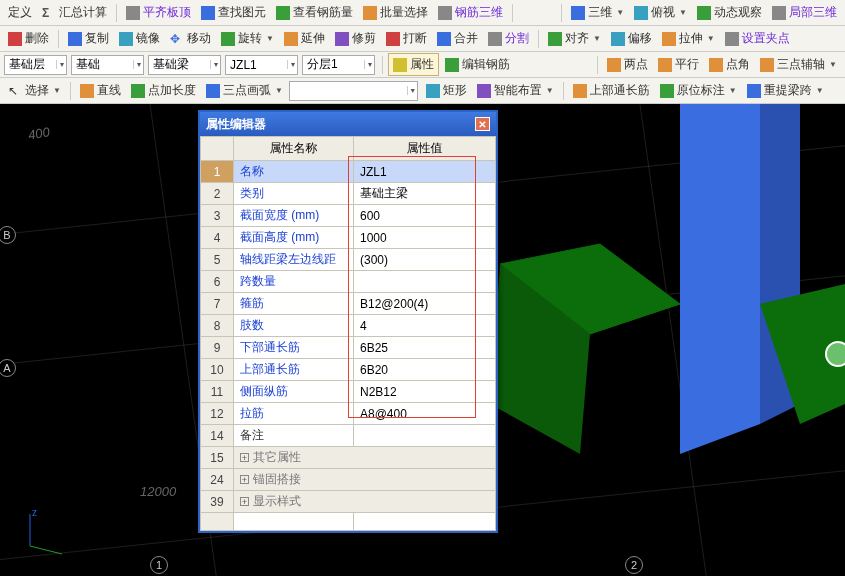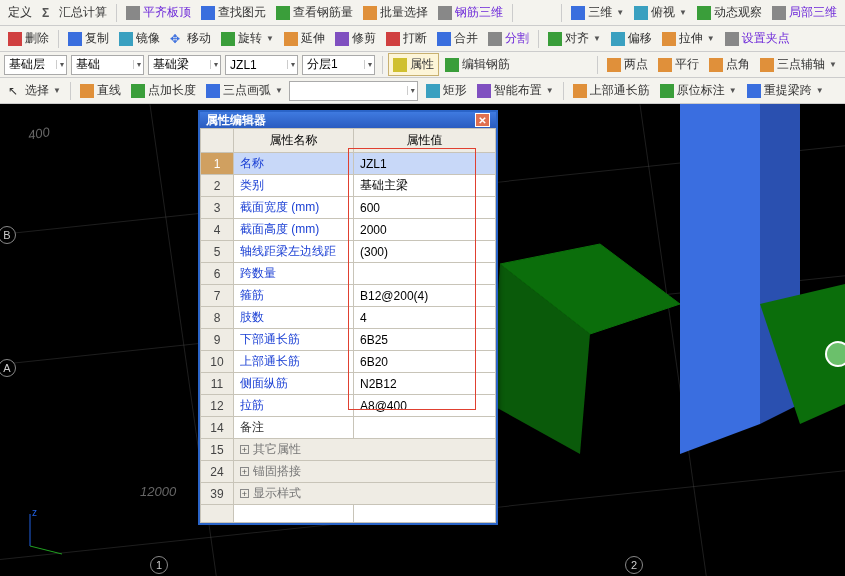--- a/index.html
+++ b/index.html
@@ -19,21 +19,21 @@
   .canvas { position: absolute; top: 104px; left: 0; right: 0; bottom: 0; background: #000; overflow: hidden; }
   
   .axis-label { position: absolute; width: 18px; height: 18px; border-radius: 50%; border: 1px solid #888; color: #ccc; font-size: 11px; display: flex; align-items: center; justify-content: center; background: #000; }
   
   .dim-text { position: absolute; color: #666; font-style: italic; font-size: 13px; }
   
   .grid-line { position: absolute; background: rgba(120,120,120,0.25); height: 1px; transform-origin: left center; }
   
   
   .propwin { position: absolute; left: 198px; top: 110px; width: 300px; background: #fff; border: 2px solid #2a64c8; box-shadow: 2px 2px 4px rgba(0,0,0,0.3); }
-  .propwin .titlebar { background: linear-gradient(#3f7ae0, #2a5cc0); color: #fff; font-weight: bold; padding: 3px 6px; display: flex; justify-content: space-between; align-items: center; height: 16px; font-size: 12px; }
+  .propwin .titlebar { background: linear-gradient(#3f7ae0, #2a5cc0); color: #fff; font-weight: bold; padding: 3px 6px; display: flex; justify-content: space-between; align-items: center; height: 24px; font-size: 12px; }
   .propwin .titlebar .close { width: 15px; height: 14px; background: #e07050; border: 1px solid #fff; color: #fff; font-size: 10px; display: flex; align-items: center; justify-content: center; cursor: pointer; }
   .propwin table { width: 100%; border-collapse: collapse; font-size: 12px; }
   .propwin th { background: #efece4; border: 1px solid #c8c4b8; padding: 3px 16px; font-weight: normal; text-align: center; }
   .propwin td { border: 1px solid #c8c4b8; padding: 2px 6px; height: 18px; }
   .propwin td.rownum { text-align: center; background: #efece4; width: 28px; color: #444; }
   .propwin td.pname { color: #1a3fd4; width: 120px; margin-left: 40px; }
   .propwin td.pname.black { color: #333; }
   .propwin tr.selected td { background: #c8d8f8; }
   .propwin tr.selected td.rownum { background: #d0a060; color: #fff; }
   .propwin td.expand { background: #efece4; }
@@ -342,21 +342,21 @@
     <td>基础主梁</td>
           </tr>
           <tr>
             <td class="rownum">3</td>
     <td class="pname">截面宽度 (mm)</td>
     <td>600</td>
           </tr>
           <tr>
             <td class="rownum">4</td>
     <td class="pname">截面高度 (mm)</td>
-    <td>2000</td>
+    <td>1000</td>
           </tr>
           <tr>
             <td class="rownum">5</td>
     <td class="pname">轴线距梁左边线距</td>
     <td>(300)</td>
           </tr>
           <tr>
             <td class="rownum">6</td>
     <td class="pname">跨数量</td>
     <td></td>

